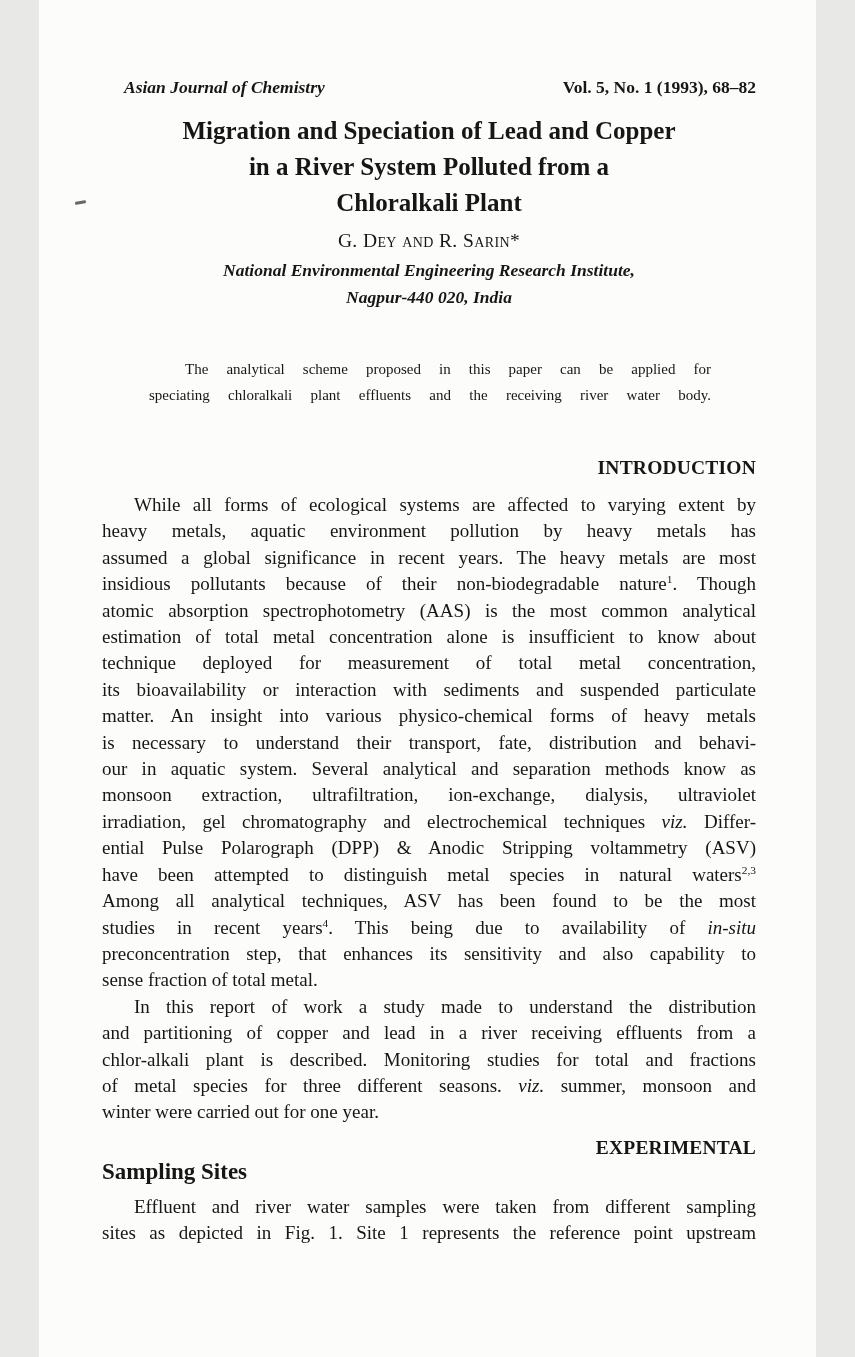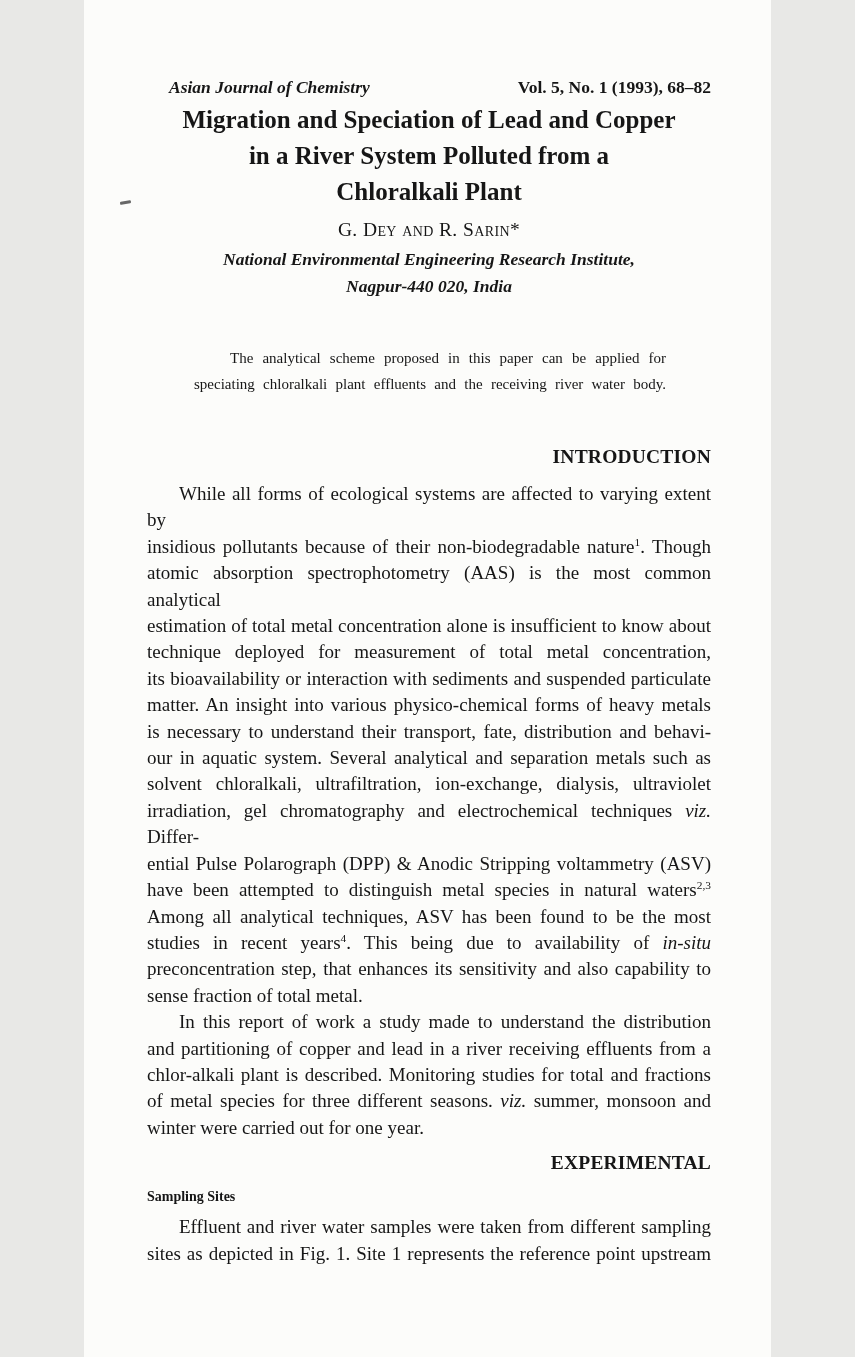--- a/index.html
+++ b/index.html
@@ -1,43 +1,43 @@
 <!DOCTYPE html>
 <html><head>
 <meta charset="utf-8">
 <style>
   html,body { margin:0; padding:0; background:#e8e8e6; }
   .page {
     position:relative;
-    width:687px; height:1357px;
+    width:777px; height:1357px;
     margin:0 auto;
     background:#fcfcfa;
     color:#161616;
     font-family:"Liberation Serif","DejaVu Serif",serif;
     padding:77px 60px 0 63px;
     box-sizing:border-box;
     overflow:hidden;
   }
   .header-row {
     display:flex; justify-content:space-between; align-items:baseline;
     font-size:17.5px; padding-left:22px;
   }
   .journal-name { font-weight:700; font-style:italic; }
   .issue-info   { font-weight:700; }
-  .title-block  { margin-top:4px; font-size:25px; font-weight:700; line-height:36px; }
+  .title-block  { margin-top:15px; font-size:25px; font-weight:700; line-height:36px; }
   .center .tline { text-align:center; }
   .authors { margin-top:9px; text-align:center; font-size:19.5px;
              font-variant:small-caps; letter-spacing:.4px; }
   .affiliation { margin-top:5px; font-size:17.5px; font-weight:700;
                  font-style:italic; line-height:27px; }
   .abstract { margin:45px 45px 0 47px; font-size:15px; line-height:26px; }
   .section-heading { margin-top:49px; text-align:right; font-weight:700;
                      font-size:19.5px; letter-spacing:.2px; }
   .section-heading.exp { margin-top:11px; }
-  .subheading { margin-top:15px; font-weight:700; font-size:14px; }
+  .subheading { font-weight:700; font-size:23px; }
   .body-para { font-size:19px; line-height:26.4px; }
   .para1 { margin-top:13px; }
   .para3 { margin-top:9px; }
   .justify .tline { text-align:justify; text-align-last:justify; -moz-text-align-last:justify; }
   .justify .tline.lastline { text-align-last:left; -moz-text-align-last:left; }
   .justify.force-last .tline.lastline { text-align-last:justify; -moz-text-align-last:justify; }
   .justify.indent .tline.firstline { text-indent:32px; }
   .abstract.indent .tline.firstline { text-indent:36px; }
   sup { font-size:.6em; vertical-align:super; line-height:0; font-weight:inherit; }
   em.bold { font-weight:400; }
@@ -71,29 +71,31 @@
 
   <div class="abstract justify indent force-last">
       <div class="tline firstline">The analytical scheme proposed in this paper can be applied for</div>
       <div class="tline lastline">speciating chloralkali plant effluents and the receiving river water body.</div>
     </div>
 
   <div class="section-heading">INTRODUCTION</div>
 
   <div class="body-para para1 justify indent">
       <div class="tline firstline">While all forms of ecological systems are affected to varying extent by</div>
+      <div class="tline">heavy metals, aquatic environment pollution by heavy metals has</div>
+      <div class="tline">assumed a global significance in recent years. The heavy metals are most</div>
       <div class="tline">insidious pollutants because of their non-biodegradable nature<sup>1</sup>. Though</div>
       <div class="tline">atomic absorption spectrophotometry (AAS) is the most common analytical</div>
       <div class="tline">estimation of total metal concentration alone is insufficient to know about</div>
       <div class="tline">technique deployed for measurement of total metal concentration,</div>
       <div class="tline">its bioavailability or interaction with sediments and suspended particulate</div>
       <div class="tline">matter. An insight into various physico-chemical forms of heavy metals</div>
       <div class="tline">is necessary to understand their transport, fate, distribution and behavi-</div>
-      <div class="tline">our in aquatic system. Several analytical and separation metals such as</div>
-      <div class="tline">solvent chloralkali, ultrafiltration, ion-exchange, dialysis, ultraviolet</div>
+      <div class="tline">our in aquatic system. Several analytical and separation methods know as</div>
+      <div class="tline">monsoon extraction, ultrafiltration, ion-exchange, dialysis, ultraviolet</div>
       <div class="tline">irradiation, gel chromatography and electrochemical techniques <em>viz.</em> Differ-</div>
       <div class="tline">ential Pulse Polarograph (DPP) &amp; Anodic Stripping voltammetry (ASV)</div>
       <div class="tline">have been attempted to distinguish metal species in natural waters<sup>2,3</sup></div>
       <div class="tline">Among all analytical techniques, ASV has been found to be the most</div>
       <div class="tline">studies in recent years<sup>4</sup>. This being due to availability of <em class="bold">in-situ</em></div>
       <div class="tline">preconcentration step, that enhances its sensitivity and also capability to</div>
       <div class="tline lastline">sense fraction of total metal.</div>
     </div>
 
   <div class="body-para justify indent">

